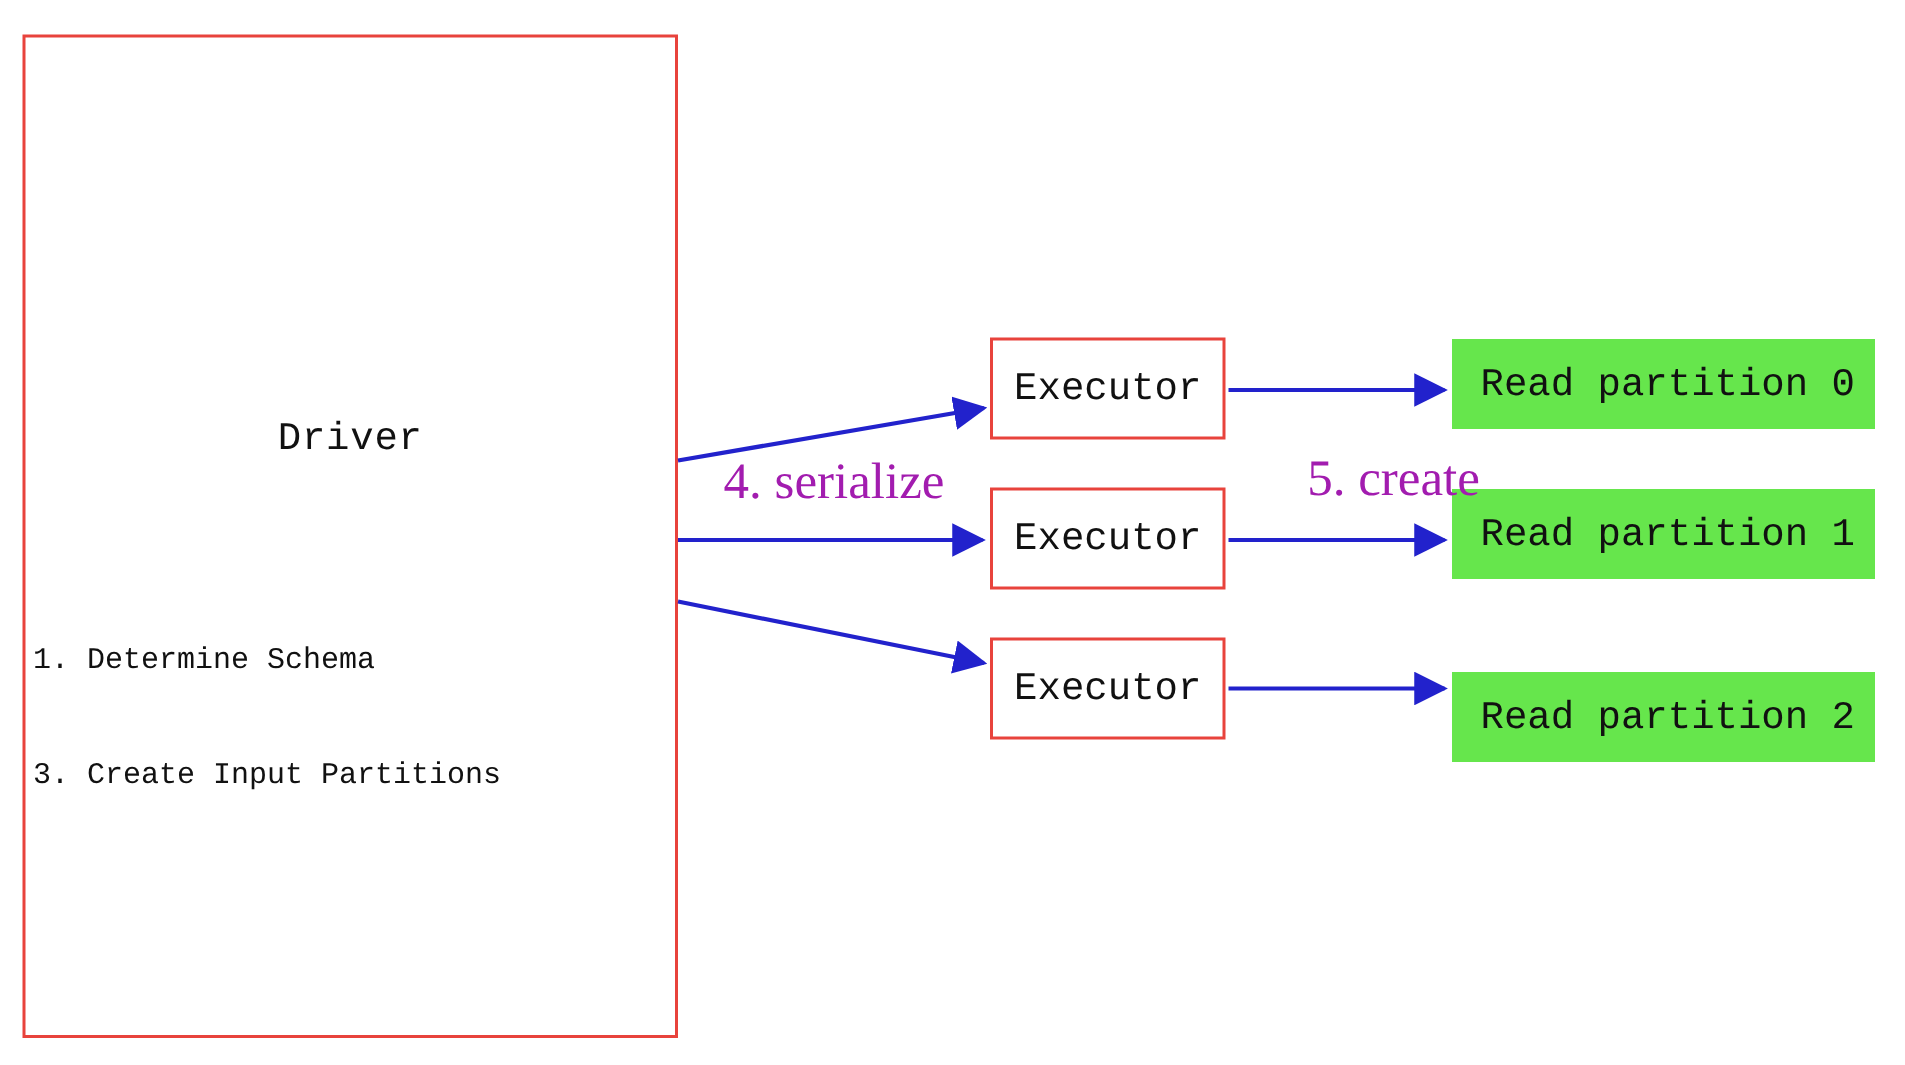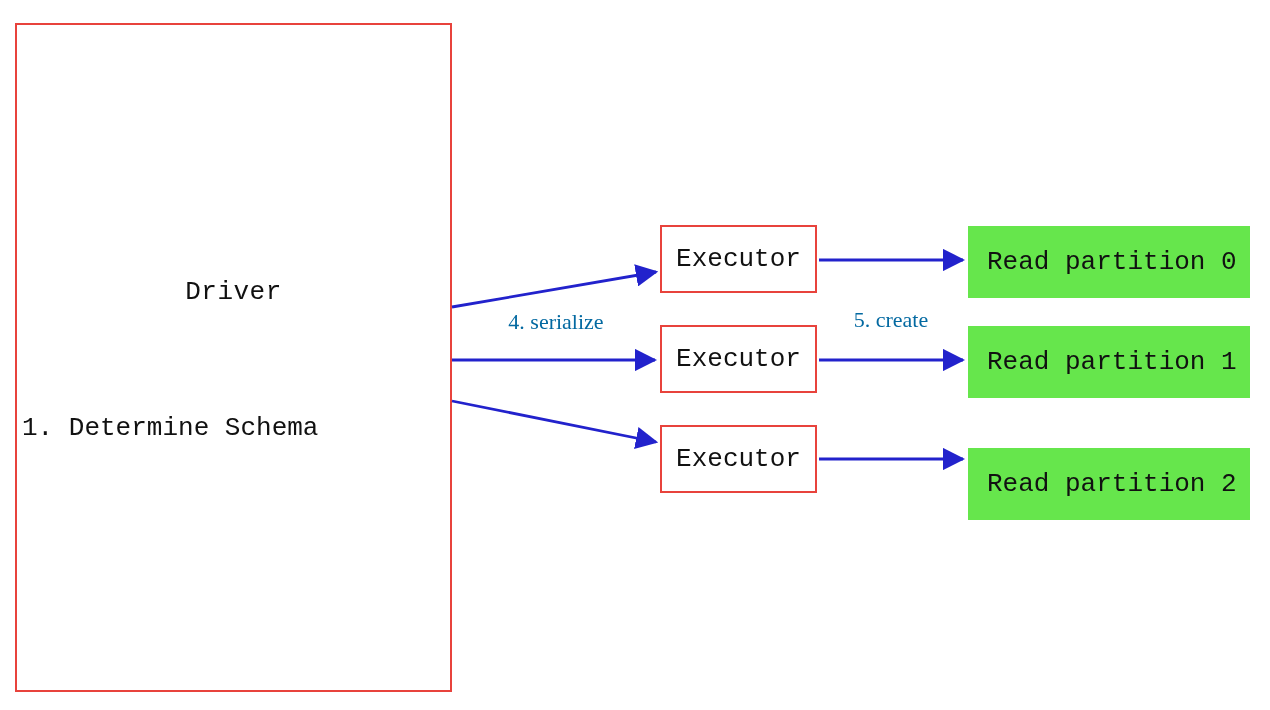--- a/index.html
+++ b/index.html
@@ -33,59 +33,59 @@
     position: absolute;
     left: 15px; top: 279px;
     width: 437px;
     text-align: center;
     font-size: 26px;
     line-height: 26px;
     letter-spacing: 0.5px;
   }
   .driver-steps {
     position: absolute;
-    left: 22px; top: 365px;
-    font-size: 26px;
+    left: 22px; top: 377px;
+    font-size: 20px;
     line-height: 25.6px;
     white-space: pre;
   }
   .executor-box {
     width: 157px; height: 68px;
     left: 660px;
     display: flex;
     align-items: center;
     justify-content: center;
     font-size: 26px;
   }
   .exec-0 { top: 225px; }
   .exec-1 { top: 325px; }
   .exec-2 { top: 425px; }
   .partition-box {
     position: absolute;
     left: 968px;
-    width: 282px; height: 72px;
+    width: 282px; height: 60px;
     background: var(--green);
     display: flex;
     align-items: center;
     padding-left: 19px;
     font-size: 26px;
   }
   .part-0 { top: 226px; }
   .part-1 { top: 326px; }
   .part-2 { top: 426px; margin-top: 22px; }
   .edge-label {
     position: absolute;
     font-family: "Liberation Serif", "DejaVu Serif", serif;
-    font-size: 22px;
+    font-size: 34px;
     line-height: 24px;
     text-align: center;
-    color: #0369a1;
+    color: #a21caf;
   }
   .label-serialize { left: 448px; top: 310px; width: 216px; }
-  .label-create-reader { left: 810px; top: 308px; width: 162px; }
+  .label-create-reader { left: 848px; top: 308px; width: 162px; }
   svg.arrow-layer {
     position: absolute;
     left: 0; top: 0;
     width: 1270px; height: 710px;
     pointer-events: none;
   }
   .arrow {
     stroke: var(--blue);
     stroke-width: 2.8;
     fill: none;
@@ -94,20 +94,21 @@
 </style>
 </head>
 <body>
 
 <div class="stage">
 
   <div class="box driver-box"></div>
   <div class="driver-title">Driver</div>
   <div class="driver-steps">
     <div>1. Determine Schema</div>
+    <div>3. Create Input Partitions</div>
   </div>
 
   <svg class="arrow-layer" viewBox="0 0 1270 710">
     <defs>
       <marker id="ah" viewBox="0 0 10 10" refX="9" refY="5" markerWidth="8" markerHeight="8" orient="auto">
         <path class="arrowhead-fill" d="M 0 0 L 10 5 L 0 10 z"></path>
       </marker>
     </defs>
     <line class="arrow" x1="452" y1="307" x2="656" y2="272" marker-end="url(#ah)"></line>
     <line class="arrow" x1="452" y1="360" x2="655" y2="360" marker-end="url(#ah)"></line>

